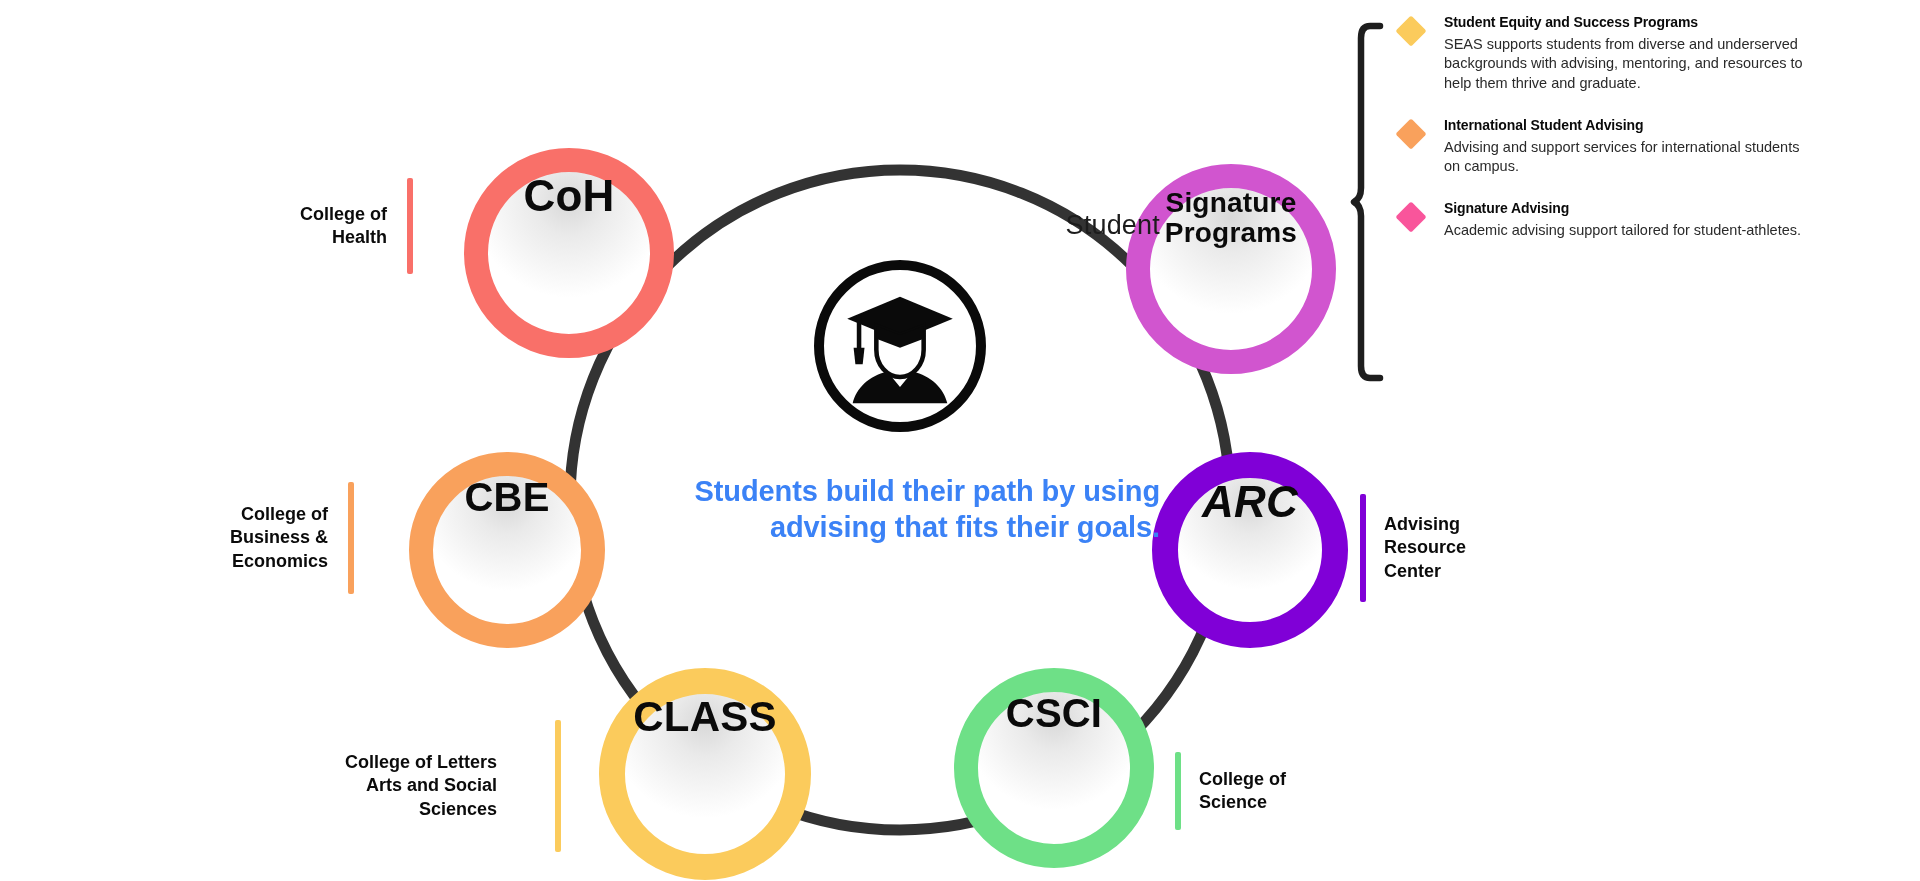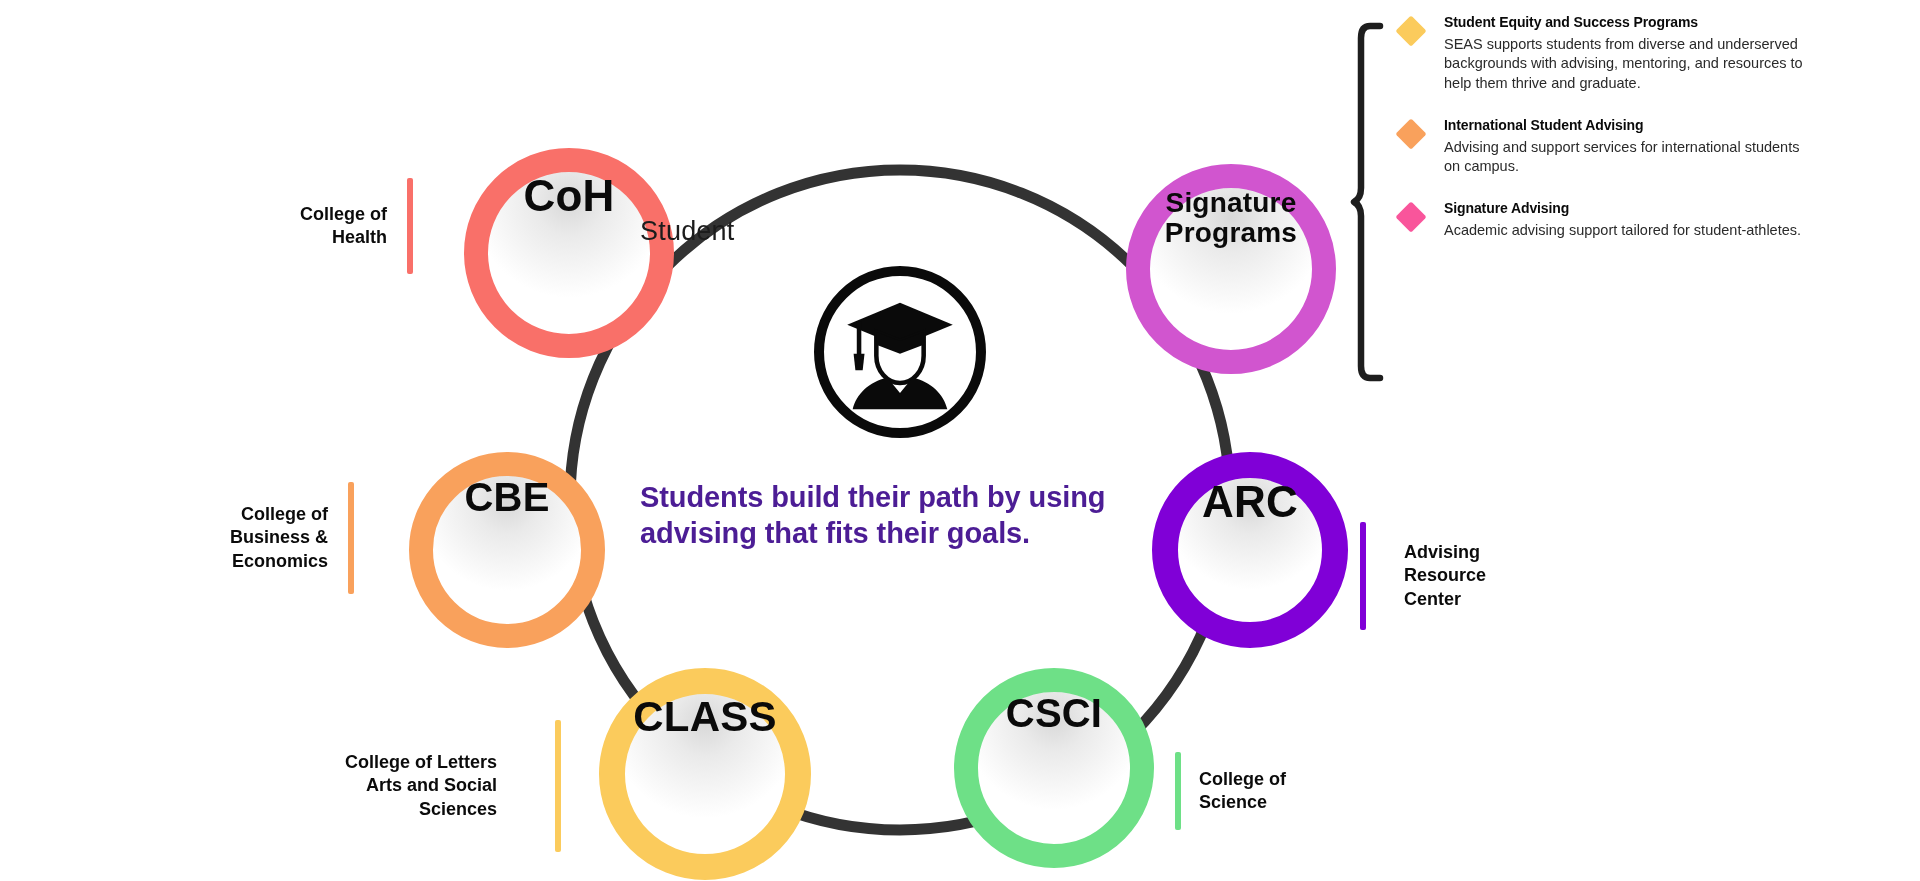--- a/index.html
+++ b/index.html
@@ -49,49 +49,49 @@
 
   .node .node-label {
     position: relative;
     z-index: 3;
     line-height: 1.08;
   }
 
   .node-coh    { left: 464px; top: 148px;  width: 210px; height: 210px; border: 24px solid #F97069; font-size: 44px; }
   .node-sig    { left: 1126px; top: 164px; width: 210px; height: 210px; border: 24px solid #D155CF; font-size: 28px; }
   .node-cbe    { left: 409px; top: 452px;  width: 196px; height: 196px; border: 24px solid #F9A15C; font-size: 40px; }
-  .node-arc    { left: 1152px; top: 452px; width: 196px; height: 196px; border: 26px solid #8000D7; font-size: 44px; }
+  .node-arc    { left: 1152px; top: 452px; width: 196px; height: 196px; border: 26px solid #8000D7; font-size: 44px; font-style: italic; }
   .node-class  { left: 599px; top: 668px;  width: 212px; height: 212px; border: 26px solid #FBCB5C; font-size: 42px; }
   .node-csci   { left: 954px; top: 668px;  width: 200px; height: 200px; border: 24px solid #6EE087; font-size: 40px; }
 
   
   #center-block {
     position: absolute;
     left: 640px;
-    top: 216px;
+    top: 210px;
     width: 520px;
-    text-align: left;
+    text-align: right;
   }
   #student-caption {
     font-size: 27px;
     font-weight: 400;
     color: #1c1c1c;
     letter-spacing: .2px;
   }
   #student-avatar-wrap {
     margin: 14px auto 0;
     width: 182px;
     height: 182px;
   }
   #student-tagline {
     margin-top: 36px;
     font-size: 29px;
     font-weight: bold;
     line-height: 1.25;
-    color: #4c1d95;
+    color: #3b82f6;
     letter-spacing: -0.1px;
   }
 
   
   .side-label {
     position: absolute;
     display: flex;
     align-items: center;
     font-size: 18px;
     font-weight: bold;
@@ -112,21 +112,21 @@
   .side-right .bar { order: 0; }
   .side-right .txt { text-align: left; padding-left: 18px; order: 1; }
 
   #label-coh   { left: 300px; top: 178px; }
   #label-coh .bar   { height: 96px; background: #F97069; }
   #label-cbe   { left: 230px; top: 482px; }
   #label-cbe .bar   { height: 112px; background: #F9A15C; }
   #label-class { left: 345px; top: 720px; gap: 38px; }
   #label-class .bar { height: 132px; background: #FBCB5C; }
 
-  #label-arc   { left: 1360px; top: 522px; gap: 20px; }
+  #label-arc   { left: 1360px; top: 494px; }
   #label-arc .bar   { height: 108px; background: #8000D7; }
   #label-csci  { left: 1175px; top: 752px; }
   #label-csci .bar  { height: 78px; background: #6EE087; }
 
   
   #legend {
     position: absolute;
     left: 1350px;
     top: 14px;
     width: 560px;

